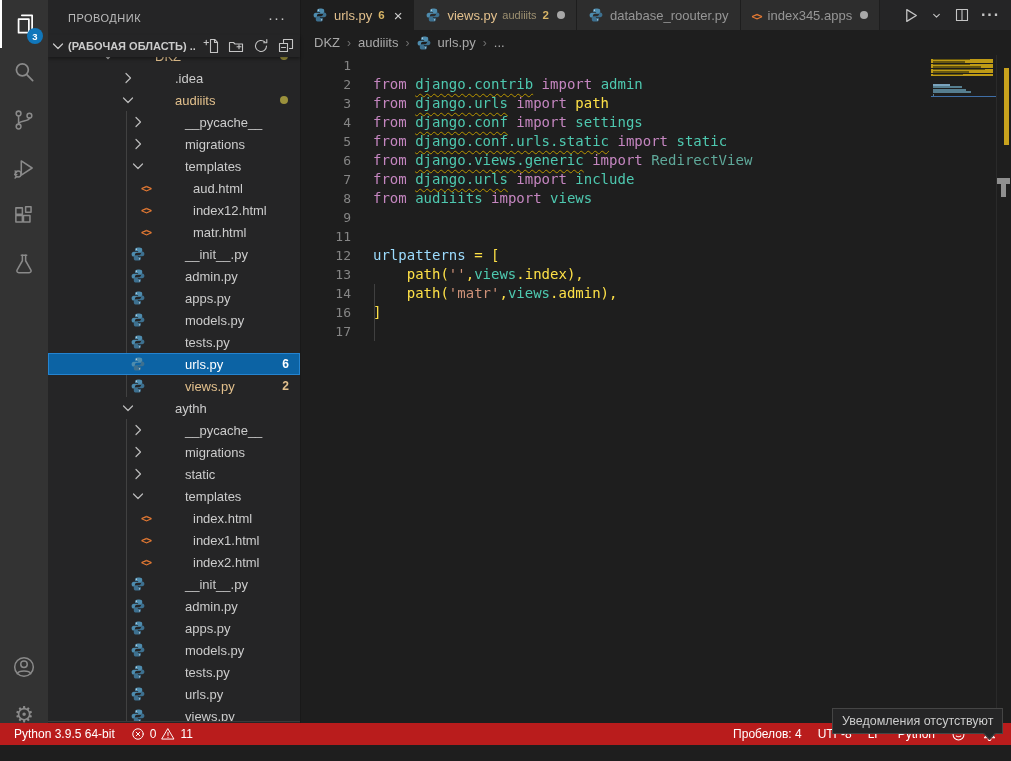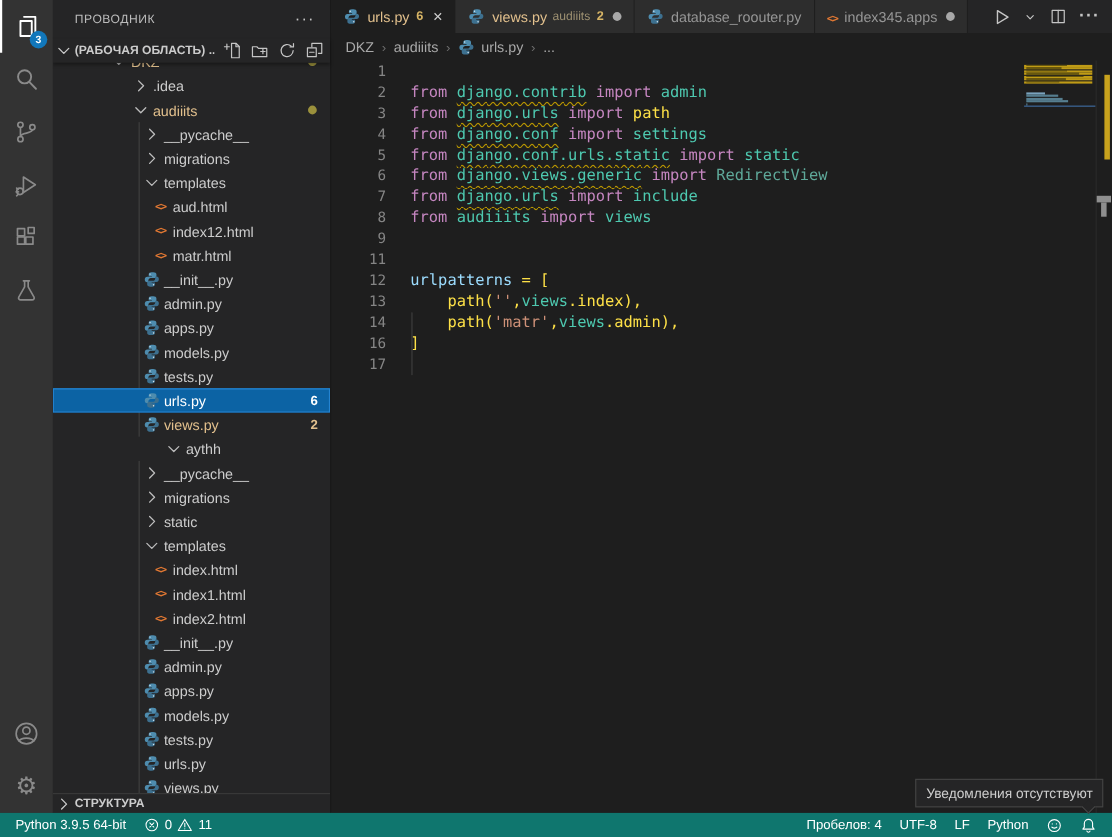--- a/index.html
+++ b/index.html
@@ -16,21 +16,21 @@
   
   .sb{position:absolute;left:48px;top:0;width:252px;height:739px;background:#252526;z-index:3;}
   .sb-title{height:35px;display:flex;align-items:center;padding:0 14px 0 20px;font-size:11px;letter-spacing:.5px;color:#bbbbbb;}
   .sb-more{margin-left:auto;color:#c5c5c5;font-size:15px;letter-spacing:1px;}
   .ws-head{position:relative;z-index:3;height:22px;display:flex;align-items:center;gap:2px;padding:0 6px 0 2px;
            font-size:11px;font-weight:bold;color:#cccccc;background:#252526;box-shadow:0 2px 3px rgba(0,0,0,.35);}
   .ws-label{flex:0 1 auto;white-space:nowrap;overflow:hidden;margin-right:6px;}
   .ws-actions{margin-left:auto;display:flex;align-items:center;gap:9px;color:#c5c5c5;}
   .tree{position:absolute;top:57px;left:0;right:0;bottom:17px;overflow:hidden;}
   .tree-inner{position:relative;margin-top:-12px;}
-  .row{height:22px;display:flex;align-items:center;font-size:13px;color:#cccccc;position:relative;}
+  .row{height:22px;display:flex;align-items:center;font-size:13px;color:#cccccc;position:relative;gap:36px;}
   .row .slot{width:16px;flex:none;display:flex;align-items:center;justify-content:center;color:#bcbcbc;}
   .row .lbl{margin-left:3px;white-space:nowrap;}
   .row.yellow .lbl{color:#e2c08d;}
   .row.selected{background:#0c63a4;box-shadow:inset 0 0 0 1px #2484d1;}
   .row.selected .lbl{color:#ffffff;}
   .row .badge{position:absolute;right:11px;font-size:12px;font-weight:bold;color:#ffffff;}
   .row .badge.yellow{color:#e2c08d;}
   .row .gitdot{position:absolute;right:12px;width:8px;height:8px;border-radius:50%;background:#9b913c;}
   .guide{position:absolute;width:1px;background:#414141;left:78px;}
   .outline{position:absolute;left:0;right:0;bottom:0;height:17px;background:#252526;border-top:1px solid #3b3b3b;
@@ -63,21 +63,21 @@
   .iguide{position:absolute;left:73px;top:229px;width:1px;height:57px;background:#404040;}
   
   .mm{position:absolute;top:56px;right:14px;width:66px;height:120px;}
   .mm div{position:absolute;}
   .sbar{position:absolute;top:55px;right:0;width:14px;bottom:0;border-left:1px solid #2a2a2a;background:#1e1e1e;}
   .ovr{position:absolute;right:2px;top:13px;width:5px;height:77px;background:#c8a21d;}
   .tmark{position:absolute;right:1px;top:178px;width:13px;height:19px;}
   .tmark .b1{position:absolute;left:0;top:0;width:13px;height:6px;background:#8f8f8f;}
   .tmark .b2{position:absolute;left:4px;top:6px;width:5px;height:13px;background:#8f8f8f;}
   
-  .status{position:absolute;left:0;bottom:0;width:1011px;height:22px;background:#0f766e;color:#ffffff;
+  .status{position:absolute;left:0;bottom:16px;width:1011px;height:22px;background:#b91c1c;color:#ffffff;
           display:flex;align-items:center;font-size:12px;z-index:6;}
   .st-item{display:flex;align-items:center;gap:5px;padding:0 8px;height:22px;}
   .st-left{display:flex;align-items:center;padding-left:6px;}
   .st-right{margin-left:auto;display:flex;align-items:center;padding-right:6px;}
   
   .tip{position:absolute;left:832px;top:708px;height:26px;background:#252526;border:1px solid #454545;
        color:#cccccc;font-size:12.5px;display:flex;align-items:center;padding:0 9px;z-index:7;box-sizing:border-box;}
   .tip-arrow{position:absolute;bottom:-5px;left:152px;width:8px;height:8px;background:#252526;
              border-right:1px solid #454545;border-bottom:1px solid #454545;transform:rotate(45deg);}
 </style>
@@ -345,21 +345,21 @@
               <svg width="16" height="16" viewBox="0 0 16 16">
                 <path fill="#4e8cae" d="M7.9 1.4c-1.7 0-2.7.7-2.7 1.9v1.8h2.9v.6H3.9c-1.5 0-2.3 1.1-2.3 2.5 0 1.4.7 2.4 2.1 2.4h1.2V8.9c0-1.2 1-2.1 2.2-2.1h3.2c1 0 1.9-.9 1.9-1.9V3.3c0-1.2-1.2-1.9-2.9-1.9z"></path>
                 <circle fill="#d9e6ee" cx="6.4" cy="3.2" r=".65"></circle>
                 <path fill="#3d708f" d="M8.1 14.6c1.7 0 2.7-.7 2.7-1.9v-1.8H7.9v-.6h4.2c1.5 0 2.3-1.1 2.3-2.5 0-1.4-.7-2.4-2.1-2.4h-1.2v1.7c0 1.2-1 2.1-2.2 2.1H5.7c-1 0-1.9.9-1.9 1.9v1.6c0 1.2 1.2 1.9 2.9 1.9z"></path>
                 <circle fill="#d9e6ee" cx="9.6" cy="12.8" r=".65"></circle>
               </svg>
             </span>
             <span class="lbl">views.py</span>
             <span class="badge yellow">2</span>
           </div>
-          <div class="row" style="padding-left: 102px;">
+          <div class="row" style="padding-left: 72px;">
             <span class="slot">
               <svg width="16" height="16" viewBox="0 0 16 16" fill="none" stroke="currentColor" stroke-width="1.2" stroke-linecap="round" stroke-linejoin="round">
                 <path d="M3.5 6l4.5 4.5L12.5 6"></path>
               </svg>
             </span>
             <span class="lbl">aythh</span>
           </div>
           <div class="row" style="padding-left: 82px;">
             <span class="slot">
               <svg width="16" height="16" viewBox="0 0 16 16" fill="none" stroke="currentColor" stroke-width="1.2" stroke-linecap="round" stroke-linejoin="round">

